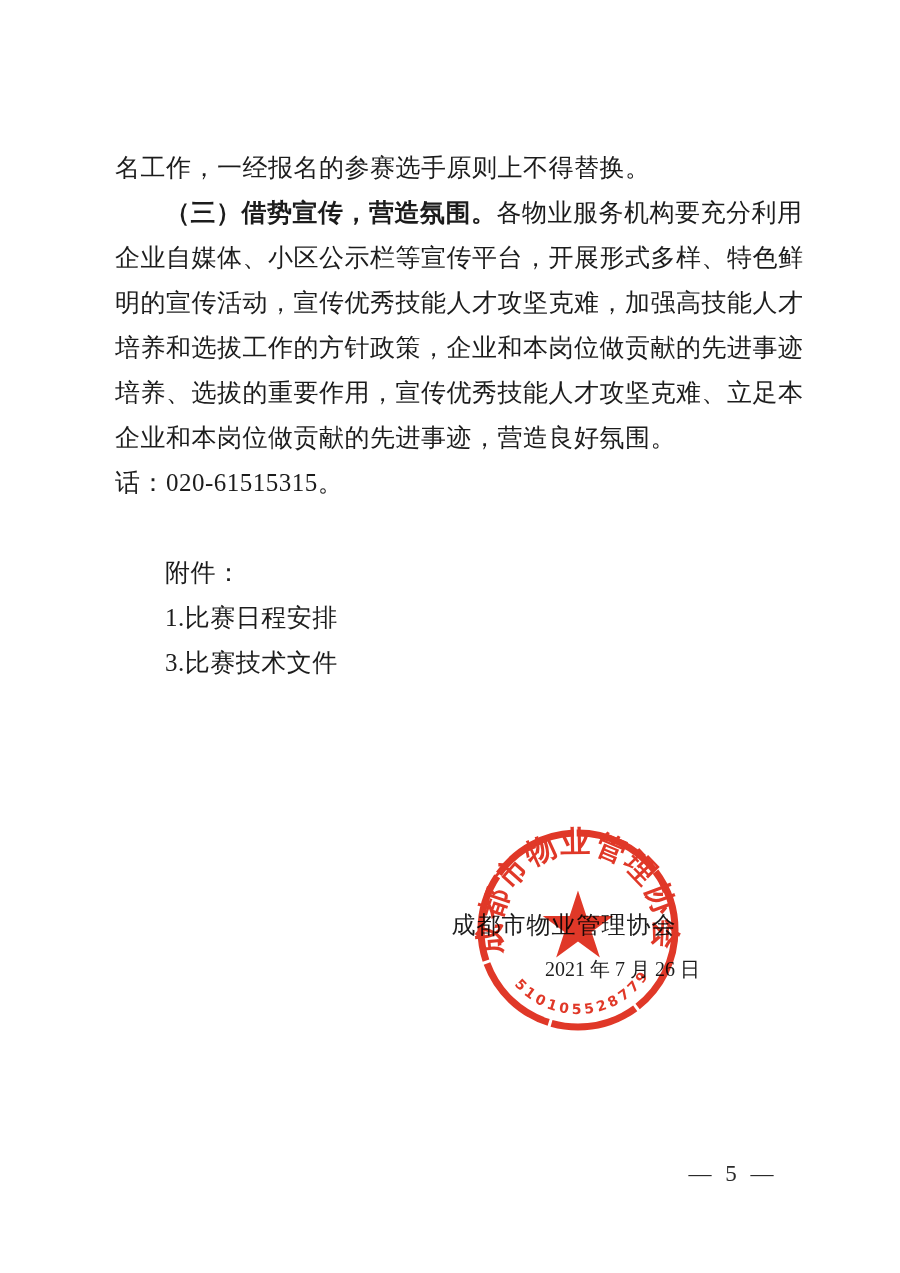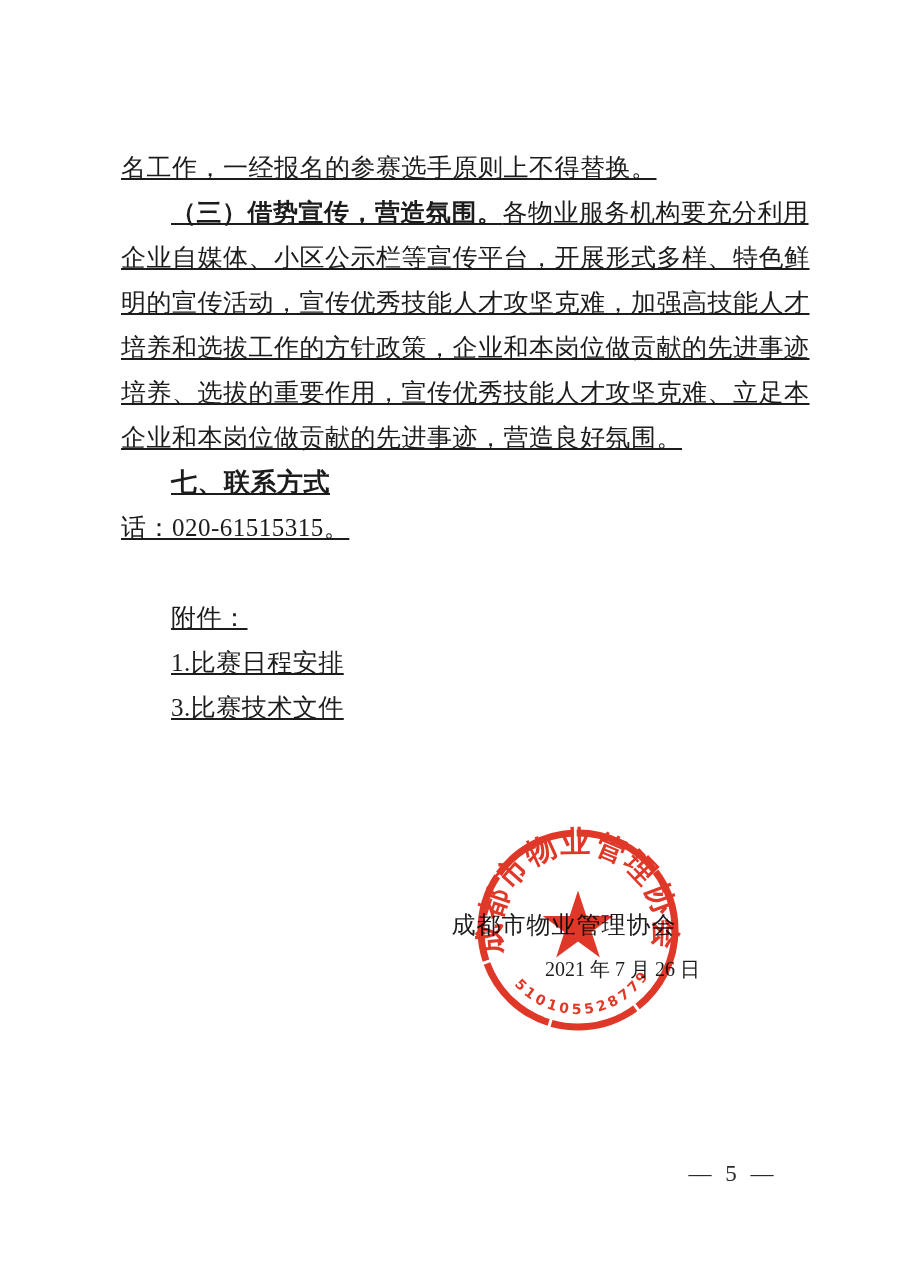--- a/index.html
+++ b/index.html
@@ -8,25 +8,24 @@
     position: relative;
     width: 900px;
     height: 1273px;
     background: #ffffff;
     overflow: hidden;
     font-family: "Liberation Serif", "DejaVu Serif", serif;
     color: #1c1c1c;
   }
   .textflow {
     position: absolute;
-    left: 121px;
+    left: 115px;
     top: 145px;
     width: 700px;
     font-size: 25px;
-    text-decoration: underline;
   }
   .line {
     height: 45px;
     line-height: 45px;
     white-space: nowrap;
     letter-spacing: 0.5px;
   }
   .indent { padding-left: 50px; }
   .lead-bold { font-weight: bold; }
   .heading {
@@ -88,21 +87,20 @@
   <div class="textflow">
     <div class="line">名工作，一经报名的参赛选手原则上不得替换。</div>
 
     <div class="line indent"><span class="lead-bold">（三）借势宣传，营造氛围。</span><span>各物业服务机构要充分利用</span></div>
     <div class="line">企业自媒体、小区公示栏等宣传平台，开展形式多样、特色鲜</div>
     <div class="line">明的宣传活动，宣传优秀技能人才攻坚克难，加强高技能人才</div>
     <div class="line">培养和选拔工作的方针政策，企业和本岗位做贡献的先进事迹</div>
     <div class="line">培养、选拔的重要作用，宣传优秀技能人才攻坚克难、立足本</div>
     <div class="line">企业和本岗位做贡献的先进事迹，营造良好氛围。</div>
 
-    <div class="line indent heading">七、联系方式</div>
     <div class="line">话：020-61515315。</div>
 
     <div class="spacer"></div>
 
     <div class="line indent">附件：</div>
     <div class="line indent">1.比赛日程安排</div>
     <div class="line indent">3.比赛技术文件</div>
   </div>
 
   <div class="signature">

